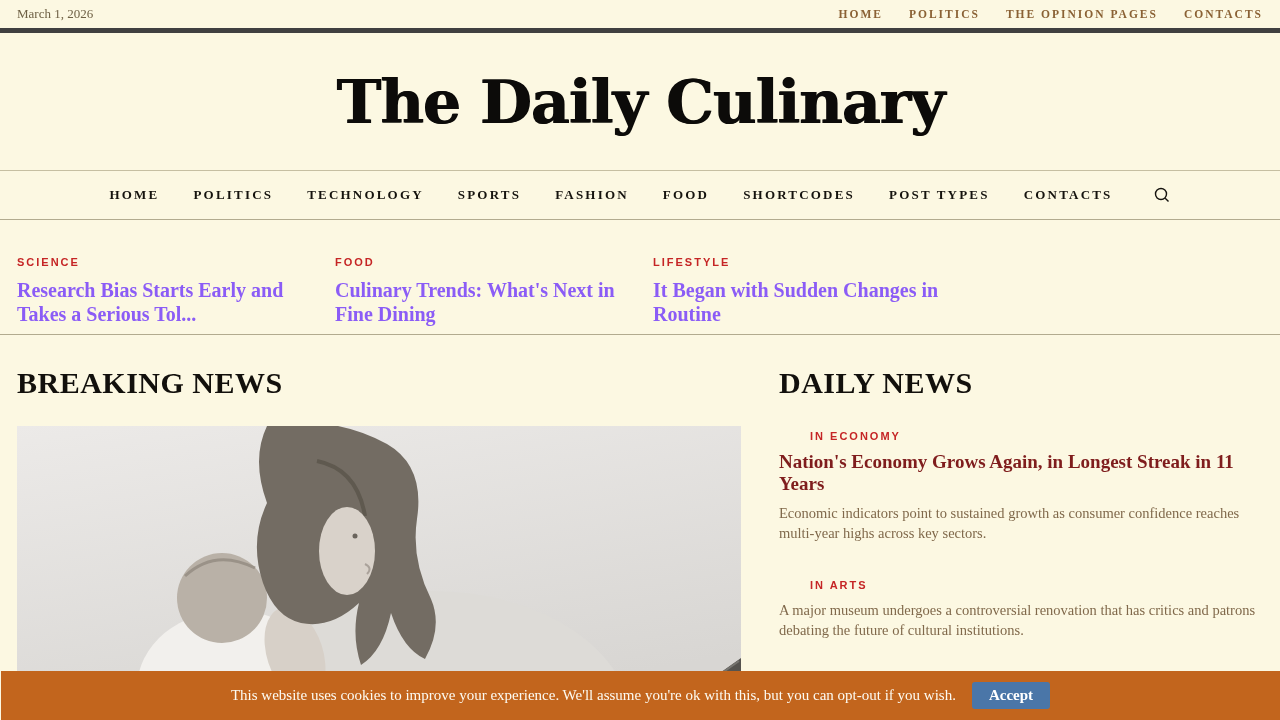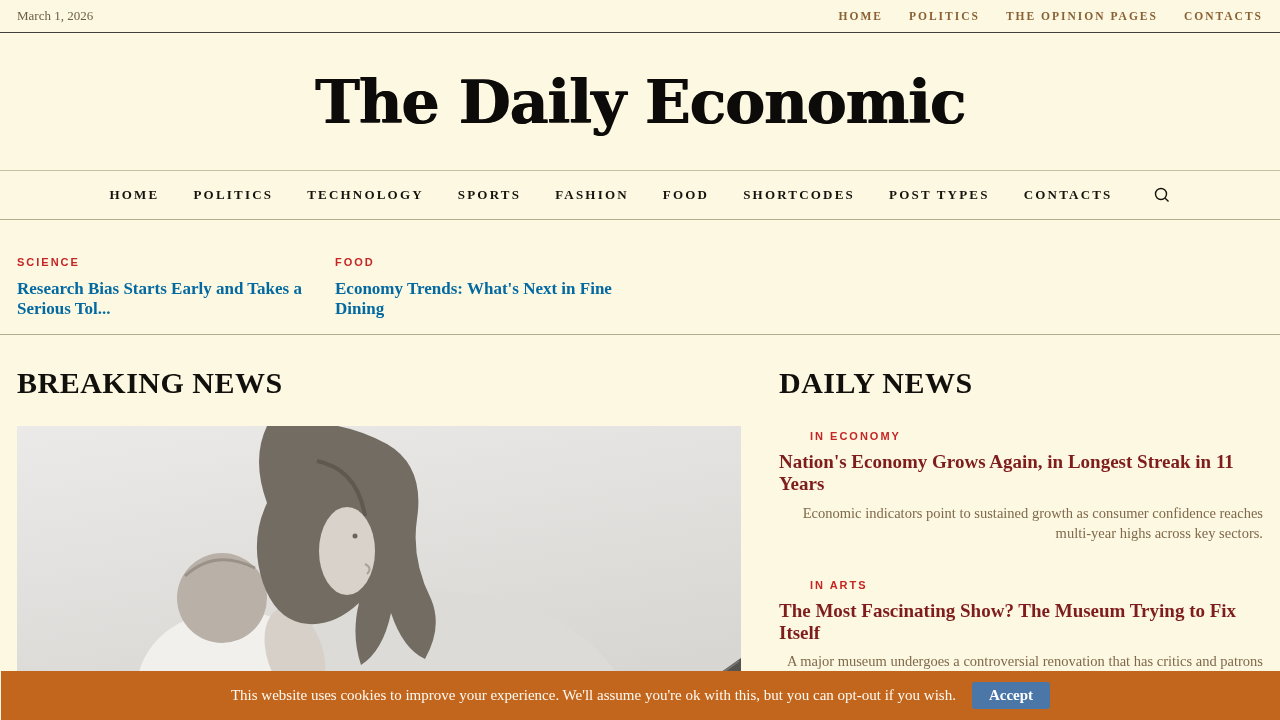--- a/index.html
+++ b/index.html
@@ -9,21 +9,21 @@
     font-family: "Liberation Serif", serif;
     position: relative;
   }
   a { text-decoration: none; cursor: pointer; }
 
   
   .topbar {
     height: 33px;
     display: flex; align-items: center; justify-content: space-between;
     padding: 0 17px;
-    border-bottom: 1px solid #404040;
+    border-bottom: 5px solid #404040;
   }
   .topbar-date { font-size: 13px; color: #6e6044; }
   .topbar-links { display: flex; gap: 26px; }
   .topbar-links a {
     font-size: 11.5px; font-weight: 700; letter-spacing: 2px;
     color: #8a6134; text-transform: uppercase;
   }
 
   
   .masthead {
@@ -63,22 +63,22 @@
   }
   .cat-label {
     display: inline-block;
     font-family: "Liberation Sans", sans-serif;
     font-size: 11px; font-weight: 700; letter-spacing: 2px;
     color: #c52525; text-transform: uppercase;
     margin-bottom: 11px;
   }
   .card-title {
     display: block;
-    font-size: 17px; font-weight: 700; line-height: 1.18;
-    color: #0369a1;
+    font-size: 20px; font-weight: 700; line-height: 1.18;
+    color: #8b5cf6;
   }
 
   
   .main {
     padding: 0 17px;
     display: grid;
     grid-template-columns: 724px 484px;
     column-gap: 38px;
   }
   .section-heading {
@@ -96,21 +96,20 @@
   .feed-item .cat-label { margin-bottom: 9px; padding-left: 31px; }
   .feed-title {
     display: block;
     font-size: 19px; font-weight: 700; line-height: 1.15;
     color: #7f1d1d;
     margin-bottom: 8px;
   }
   .feed-excerpt {
     font-size: 14.5px; line-height: 1.38;
     color: #80694b;
-    text-align: right;
   }
 
   
   .cookie-bar {
     position: fixed; left: 1px; right: 0; bottom: 0;
     height: 49px; z-index: 20;
     background: #c2651d;
     display: flex; align-items: center; justify-content: center;
     gap: 16px;
   }
@@ -130,21 +129,21 @@
   <span class="topbar-date">March 1, 2026</span>
   <nav class="topbar-links">
     <a>HOME</a>
     <a>POLITICS</a>
     <a>THE OPINION PAGES</a>
     <a>CONTACTS</a>
   </nav>
 </div>
 
 <header class="masthead">
-  <a class="site-title">The Daily Economic</a>
+  <a class="site-title">The Daily Culinary</a>
 </header>
 
 <nav class="mainnav">
   <a class="mn-item">HOME</a>
   <a class="mn-item">POLITICS</a>
   <a class="mn-item">TECHNOLOGY</a>
   <a class="mn-item">SPORTS</a>
   <a class="mn-item">FASHION</a>
   <a class="mn-item">FOOD</a>
   <a class="mn-item">SHORTCODES</a>
@@ -158,21 +157,25 @@
   </span>
 </nav>
 
 <section class="strip">
   <article>
     <a class="cat-label">SCIENCE</a>
     <a class="card-title">Research Bias Starts Early and Takes a Serious Tol...</a>
   </article>
   <article>
     <a class="cat-label">FOOD</a>
-    <a class="card-title">Economy Trends: What's Next in Fine Dining</a>
+    <a class="card-title">Culinary Trends: What's Next in Fine Dining</a>
+  </article>
+  <article>
+    <a class="cat-label">LIFESTYLE</a>
+    <a class="card-title">It Began with Sudden Changes in Routine</a>
   </article>
 </section>
 
 <main class="main">
 
   <section>
     <h2 class="section-heading">BREAKING NEWS</h2>
     <div class="photo">
       <svg width="724" height="300" viewBox="0 0 724 300">
         <defs>
@@ -211,21 +214,20 @@
     <h2 class="section-heading">DAILY NEWS</h2>
 
     <article class="feed-item">
       <a class="cat-label">IN ECONOMY</a>
       <a class="feed-title">Nation's Economy Grows Again, in Longest Streak in 11 Years</a>
       <p class="feed-excerpt">Economic indicators point to sustained growth as consumer confidence reaches multi-year highs across key sectors.</p>
     </article>
 
     <article class="feed-item">
       <a class="cat-label">IN ARTS</a>
-      <a class="feed-title">The Most Fascinating Show? The Museum Trying to Fix Itself</a>
       <p class="feed-excerpt">A major museum undergoes a controversial renovation that has critics and patrons debating the future of cultural institutions.</p>
     </article>
   </section>
 
 </main>
 
 <div class="cookie-bar">
   <span class="cookie-msg">This website uses cookies to improve your experience. We'll assume you're ok with this, but you can opt-out if you wish.</span>
   <button class="cookie-accept">Accept</button>
 </div>

